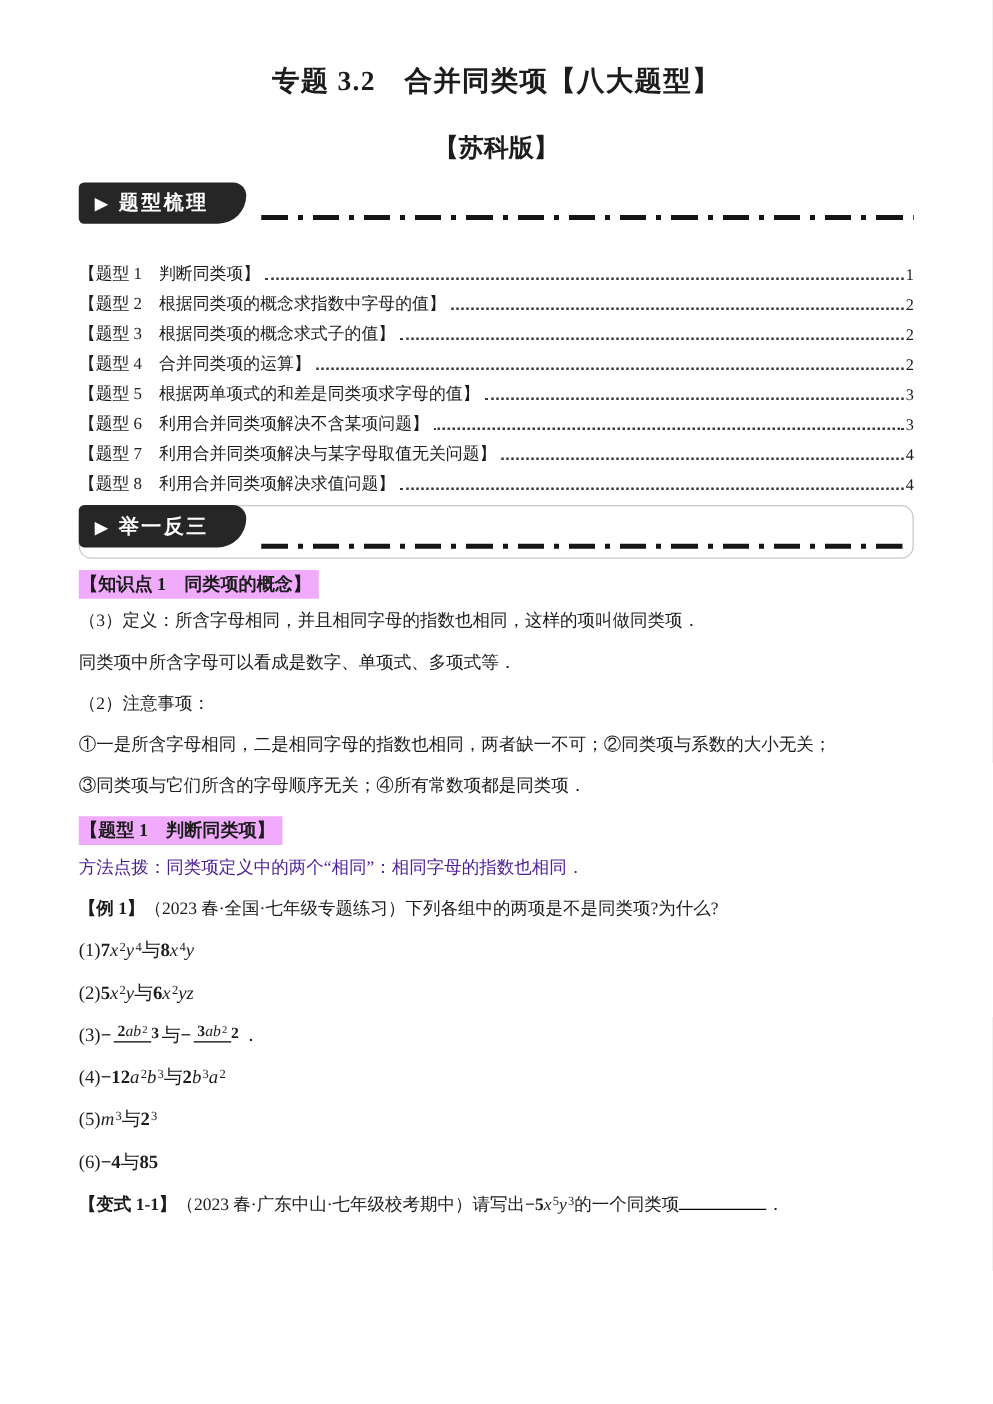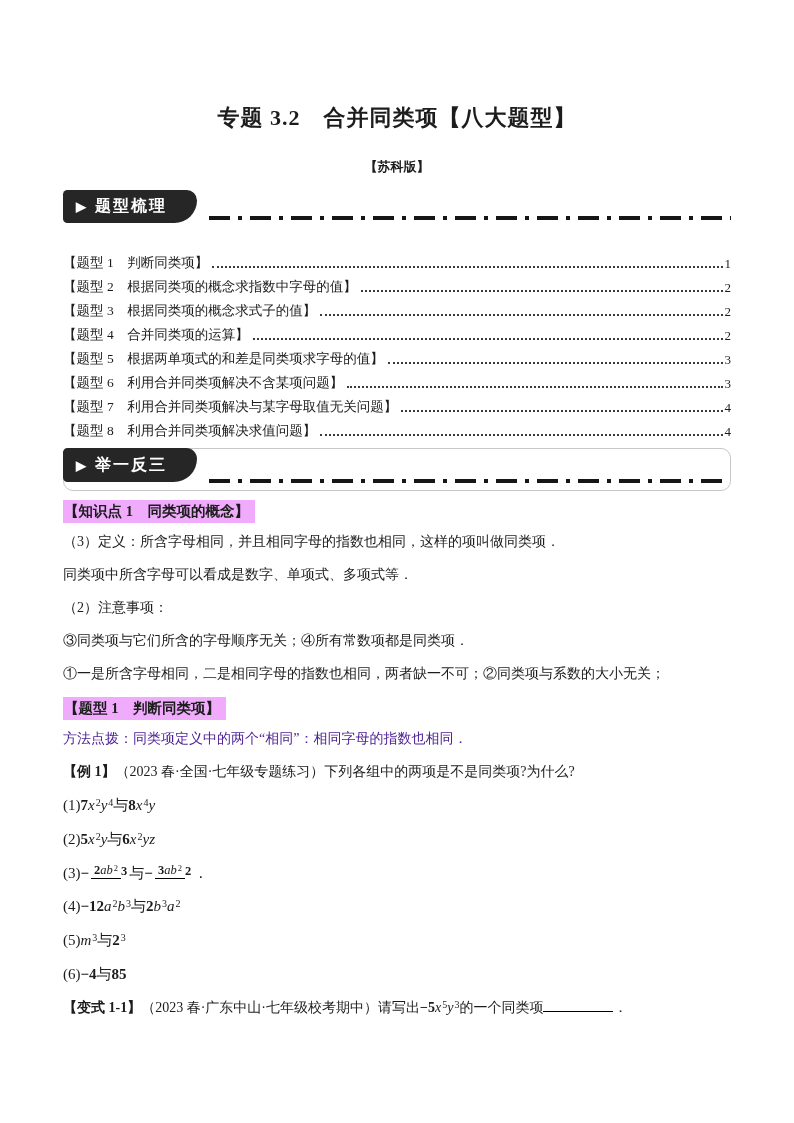--- a/index.html
+++ b/index.html
@@ -1,21 +1,21 @@
 <!DOCTYPE html>
 <html><head>
 <meta charset="utf-8">
 <style>
   html,body{margin:0;padding:0;background:#e8e8e8;}
   .page{position:relative;width:794px;height:1123px;margin:0 auto;background:#ffffff;overflow:hidden;
         font-family:"Liberation Serif",serif;color:#1c1c1c;}
   .content{padding:0 63px;}
 
-  .title{margin:0;padding-top:103px;text-align:center;font-size:22px;font-weight:bold;letter-spacing:1px;}
-  .edition{margin-top:25px;text-align:center;font-size:13px;font-weight:bold;}
+  .title{margin:0;padding-top:50px;text-align:center;font-size:22px;font-weight:bold;letter-spacing:1px;}
+  .edition{margin-top:25px;text-align:center;font-size:20px;font-weight:bold;}
 
   .rule-row{display:flex;align-items:flex-end;margin-top:14px;}
   .badge{display:inline-flex;align-items:center;background:#262626;color:#fff;
          font-family:"Liberation Sans",sans-serif;font-weight:bold;font-size:16px;height:33px;
          padding:0 30px 0 13px;border-radius:5px 12px 26px 5px;letter-spacing:2px;white-space:nowrap;}
   .tri{font-size:13px;margin-right:9px;letter-spacing:0;}
   .dashline{flex:1;height:4px;margin:0 0 3px 12px;
     background:repeating-linear-gradient(90deg,#161616 0 21px,transparent 21px 29px,#161616 29px 33px,transparent 33px 41px);}
 
   .toc{margin-top:25px;}
@@ -114,22 +114,22 @@
       <div class="dashline"></div>
     </div>
 
     <div class="hl-row">
       <span class="hl">【知识点 1　同类项的概念】</span>
     </div>
 
     <p class="para">（3）定义：所含字母相同，并且相同字母的指数也相同，这样的项叫做同类项．</p>
     <p class="para">同类项中所含字母可以看成是数字、单项式、多项式等．</p>
     <p class="para">（2）注意事项：</p>
+    <p class="para">①一是所含字母相同，二是相同字母的指数也相同，两者缺一不可；②同类项与系数的大小无关；</p>
     <p class="para">③同类项与它们所含的字母顺序无关；④所有常数项都是同类项．</p>
-    <p class="para">①一是所含字母相同，二是相同字母的指数也相同，两者缺一不可；②同类项与系数的大小无关；</p>
 
     <div class="hl-row">
       <span class="hl">【题型 1　判断同类项】</span>
     </div>
 
     <p class="para tip">方法点拨：同类项定义中的两个“相同”：相同字母的指数也相同．</p>
 
     <p class="para"><span class="mw">【例 1】</span><span class="mt">（2023 春·全国·七年级专题练习）下列各组中的两项是不是同类项?为什么?</span></p>
 
     <p class="formula"><span class="mt">(1)</span><span class="mn">7</span><span class="mv">x</span><span class="ms">2</span><span class="mv">y</span><span class="ms">4</span><span class="mt">与</span><span class="mn">8</span><span class="mv">x</span><span class="ms">4</span><span class="mv">y</span></p>

